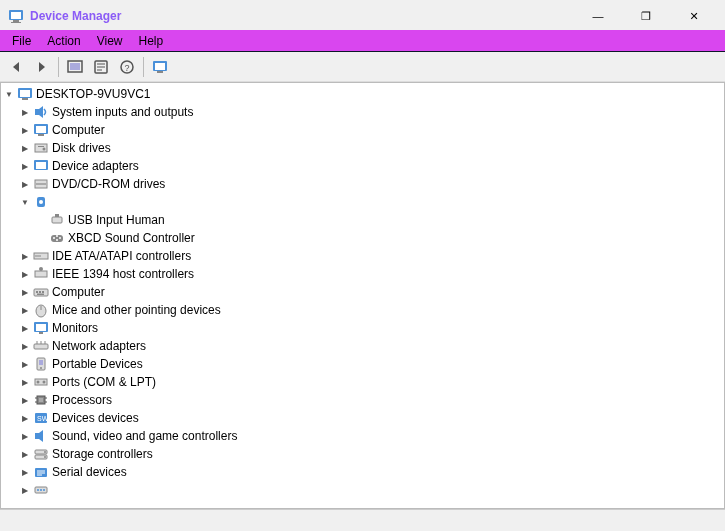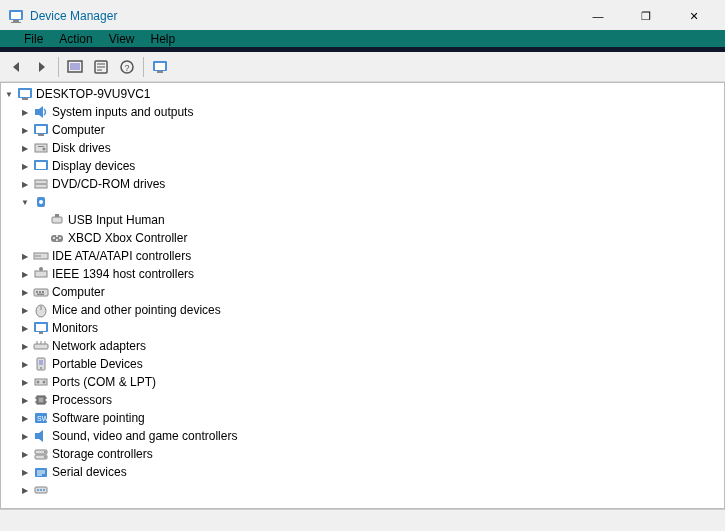--- a/index.html
+++ b/index.html
@@ -26,47 +26,48 @@
     .title-bar-icon {
       width: 16px;
       height: 16px;
       margin-right: 6px;
       display: flex;
       align-items: center;
       justify-content: center;
     }
     .title-bar-text {
       font-size: 12px;
-      color: #0369a1;
+      color: #8b5cf6;
       flex: 1;
+      font-weight: bold;
     }
     .window-controls {
       display: flex;
       gap: 2px;
     }
     .win-btn {
       width: 46px;
       height: 20px;
       display: flex;
       align-items: center;
       justify-content: center;
       font-size: 11px;
       cursor: pointer;
       background: transparent;
       border: none;
     }
 
     
     .menu-bar {
-      background: #0f766e;
-      display: flex;
-      align-items: center;
-      padding: 2px 16px;
+      background: #d946ef;
+      display: flex;
+      align-items: center;
+      padding: 2px 4px;
       height: 22px;
-      border-bottom: 5px solid #0f172a;
+      border-bottom: 1px solid #0f172a;
     }
     .menu-item {
       padding: 2px 8px;
       cursor: pointer;
       font-size: 12px;
     }
 
     
     .toolbar {
       background: #f0f0f0;
@@ -276,21 +277,21 @@
     </div>
     <div class="tree-item">
       <span class="indent" style="width:16px"></span>
       <span class="expand-btn" style="font-size:8px; color:#555; width:16px; height:16px; display:inline-flex; align-items:center; justify-content:center;">▶</span>
       <span class="item-icon">
         <svg width="16" height="16" viewBox="0 0 16 16">
           <rect x="1" y="2" width="14" height="10" fill="#4a90d9" rx="1"></rect>
           <rect x="3" y="4" width="10" height="7" fill="white"></rect>
         </svg>
       </span>
-      <span class="item-label">Display devices</span>
+      <span class="item-label">Device adapters</span>
     </div>
     <div class="tree-item">
       <span class="indent" style="width:16px"></span>
       <span class="expand-btn" style="font-size:8px; color:#555; width:16px; height:16px; display:inline-flex; align-items:center; justify-content:center;">▶</span>
       <span class="item-icon">
         <svg width="16" height="16" viewBox="0 0 16 16">
           <rect x="2" y="4" width="12" height="8" fill="#ddd" stroke="#888" stroke-width="1"></rect>
           <rect x="3" y="7" width="10" height="2" fill="#aaa"></rect>
         </svg>
       </span>
@@ -322,21 +323,21 @@
       <span style="width:16px; display:inline-block;"></span>
       <span class="item-icon">
         <svg width="16" height="16" viewBox="0 0 16 16">
           <rect x="2" y="5" width="12" height="7" fill="#888" rx="3"></rect>
           <circle cx="5" cy="8" r="1" fill="white"></circle>
           <circle cx="8" cy="6" r="1" fill="white"></circle>
           <circle cx="8" cy="10" r="1" fill="white"></circle>
           <circle cx="11" cy="8" r="1" fill="white"></circle>
         </svg>
       </span>
-      <span class="item-label">XBCD Xbox Controller</span>
+      <span class="item-label">XBCD Sound Controller</span>
     </div>
     <div class="tree-item">
       <span class="indent" style="width:16px"></span>
       <span class="expand-btn" style="font-size:8px; color:#555; width:16px; height:16px; display:inline-flex; align-items:center; justify-content:center;">▶</span>
       <span class="item-icon">
         <svg width="16" height="16" viewBox="0 0 16 16">
           <rect x="1" y="5" width="14" height="6" fill="#ddd" stroke="#888" stroke-width="1"></rect>
           <line x1="3" y1="7" x2="3" y2="9" stroke="#888"></line>
           <line x1="5" y1="7" x2="5" y2="9" stroke="#888"></line>
           <line x1="7" y1="7" x2="7" y2="9" stroke="#888"></line>
@@ -446,21 +447,21 @@
     </div>
     <div class="tree-item">
       <span class="indent" style="width:16px"></span>
       <span class="expand-btn" style="font-size:8px; color:#555; width:16px; height:16px; display:inline-flex; align-items:center; justify-content:center;">▶</span>
       <span class="item-icon">
         <svg width="16" height="16" viewBox="0 0 16 16">
           <rect x="2" y="3" width="12" height="10" fill="#4a90d9" rx="1"></rect>
           <text x="4" y="11" font-size="7" fill="white">SW</text>
         </svg>
       </span>
-      <span class="item-label">Software pointing</span>
+      <span class="item-label">Devices devices</span>
     </div>
     <div class="tree-item">
       <span class="indent" style="width:16px"></span>
       <span class="expand-btn" style="font-size:8px; color:#555; width:16px; height:16px; display:inline-flex; align-items:center; justify-content:center;">▶</span>
       <span class="item-icon">
         <svg width="16" height="16" viewBox="0 0 16 16">
           <rect x="2" y="5" width="4" height="6" fill="#4a90d9"></rect>
           <path d="M6 5 L10 2 L10 14 L6 11 Z" fill="#4a90d9"></path>
         </svg>
       </span>

